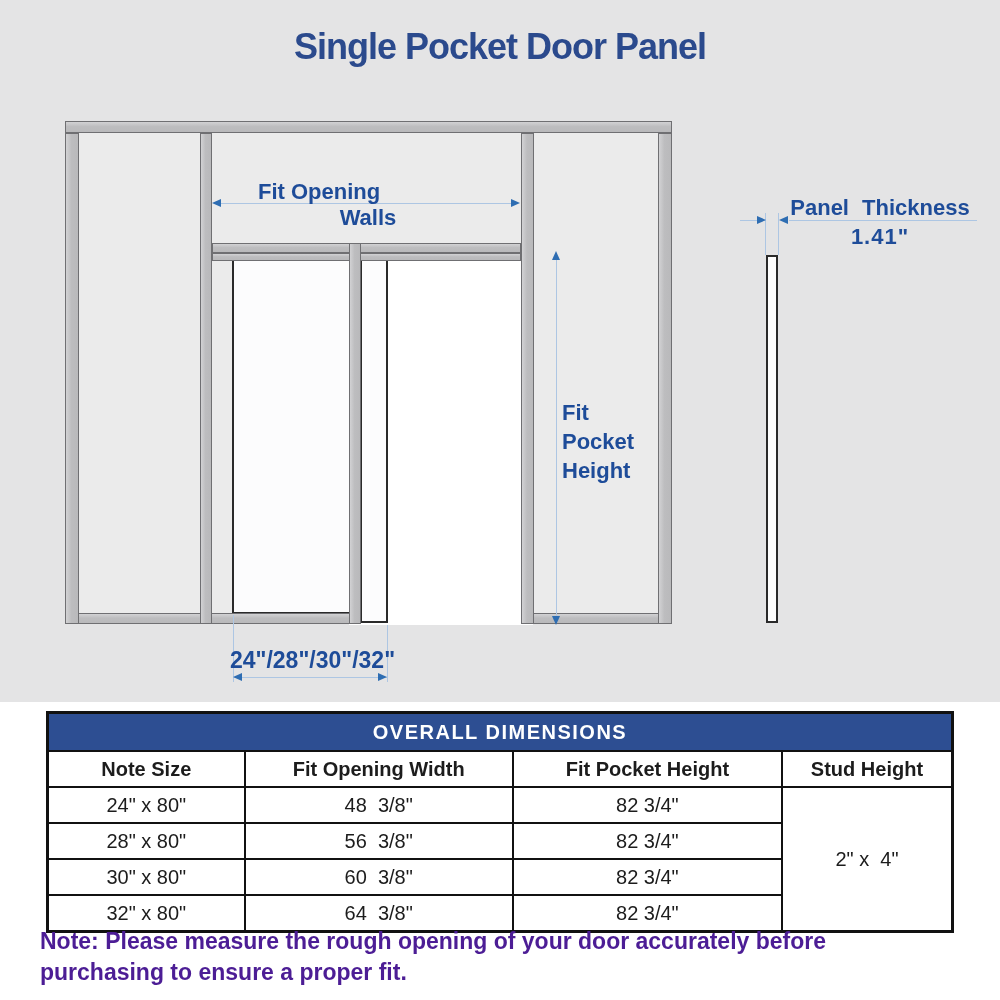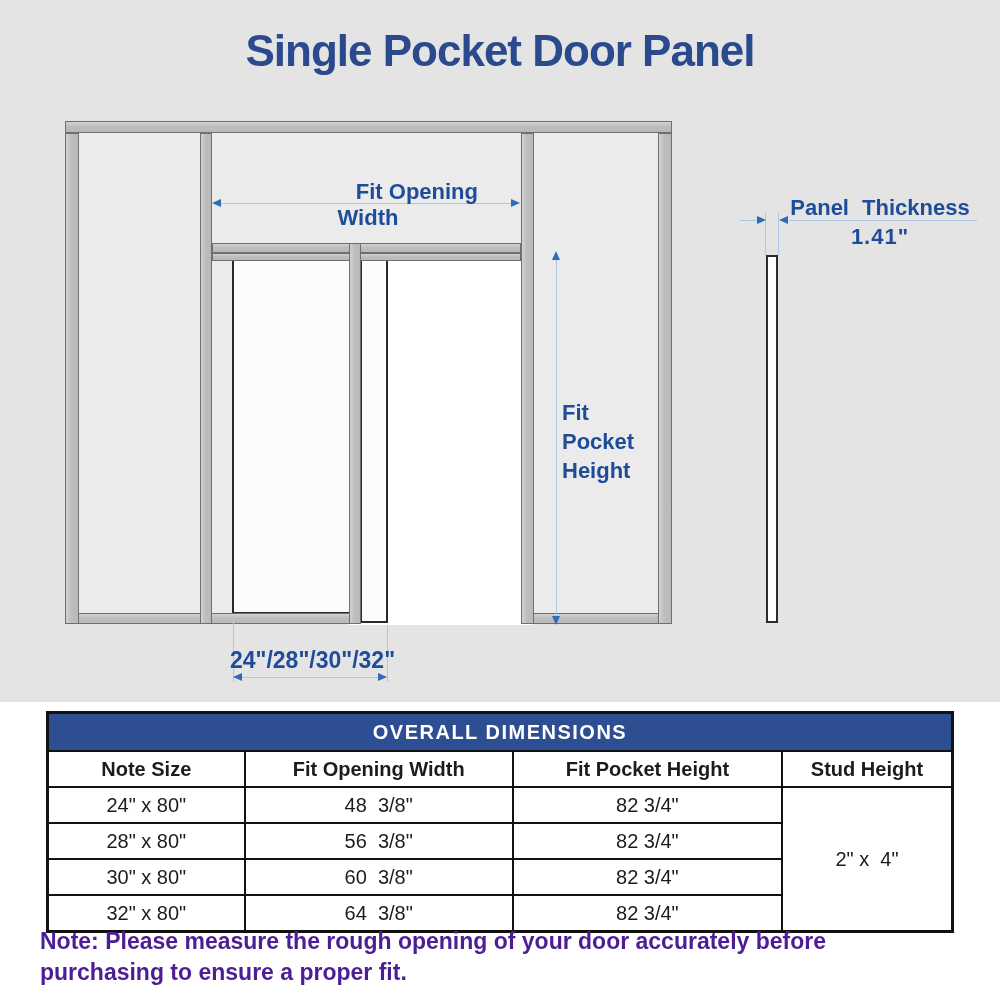--- a/index.html
+++ b/index.html
@@ -5,21 +5,21 @@
   html,body{margin:0;padding:0;}
   #page{
     position:relative;width:1000px;height:1000px;background:#ffffff;
     font-family:"Liberation Sans",sans-serif;overflow:hidden;
   }
   .abs{position:absolute;}
   
   .top-section{left:0;top:0;width:1000px;height:702px;background:#e4e4e5;}
   .page-title{
     left:0;top:26px;width:1000px;text-align:center;
-    font-size:44px;font-weight:bold;letter-spacing:-1px;color:#2b4a8d;
+    font-size:36px;font-weight:bold;letter-spacing:-1px;color:#2b4a8d;
   }
   
   .frame{
     background:linear-gradient(180deg,#d2d2d4 0%,#bdbdbf 45%,#b9b9bb 100%);
     border:1px solid #6f6f72;box-sizing:border-box;
   }
   .frame.vert{background:linear-gradient(90deg,#d2d2d4 0%,#bdbdbf 45%,#b9b9bb 100%);}
   .wall-bg{left:65px;top:121px;width:607px;height:503px;background:#ebebeb;}
   .doorway{left:349px;top:250px;width:184px;height:375px;background:#ffffff;}
   .door-panel{background:#fcfcfd;border:2px solid #2a2a2a;box-sizing:border-box;}
@@ -39,21 +39,21 @@
   .dim-line{background:#adc6e3;}
   .arr{width:0;height:0;}
   .arr-left{border-top:4.5px solid transparent;border-bottom:4.5px solid transparent;border-right:9px solid #2e6db2;}
   .arr-right{border-top:4.5px solid transparent;border-bottom:4.5px solid transparent;border-left:9px solid #2e6db2;}
   .arr-up{border-left:4.5px solid transparent;border-right:4.5px solid transparent;border-bottom:9px solid #2e6db2;}
   .arr-down{border-left:4.5px solid transparent;border-right:4.5px solid transparent;border-top:9px solid #2e6db2;}
   .dim-label{color:#1e4c99;font-weight:bold;font-size:22px;}
   .fow-line{left:216px;top:203px;width:302px;height:1px;}
   .fow-arrow-l{left:212px;top:199px;}
   .fow-arrow-r{left:511px;top:199px;}
-  .fow-label1{left:258px;top:179px;width:220px;text-align:right;}
+  .fow-label1{left:258px;top:179px;width:220px;text-align:left;}
   .fow-label2{left:258px;top:205px;width:220px;text-align:center;}
   .foh-line{left:556px;top:257px;width:1px;height:362px;}
   .foh-arrow-up{left:552px;top:251px;}
   .foh-arrow-dn{left:552px;top:616px;}
   .foh-label{left:562px;top:398px;width:120px;line-height:29px;text-align:left;}
   .dw-ext-l{left:233px;top:615px;width:1px;height:67px;}
   .dw-ext-r{left:387px;top:625px;width:1px;height:57px;}
   .dw-line{left:233px;top:677px;width:154px;height:1px;}
   .dw-arrow-l{left:233px;top:673px;}
   .dw-arrow-r{left:378px;top:673px;}
@@ -107,21 +107,21 @@
   <div class="abs frame vert pocket-stud"></div>
   <div class="abs frame vert doorway-stud"></div>
   <div class="abs frame vert right-stud"></div>
   <div class="abs frame vert split-stud"></div>
   <div class="abs frame top-plate"></div>
 
   <div class="abs dim-line fow-line"></div>
   <div class="abs arr arr-left fow-arrow-l"></div>
   <div class="abs arr arr-right fow-arrow-r"></div>
   <div class="abs dim-label fow-label1">Fit Opening</div>
-  <div class="abs dim-label fow-label2">Width</div>
+  <div class="abs dim-label fow-label2">Walls</div>
 
   <div class="abs dim-line foh-line"></div>
   <div class="abs arr arr-up foh-arrow-up"></div>
   <div class="abs arr arr-down foh-arrow-dn"></div>
   <div class="abs dim-label foh-label">
     <div>Fit</div>
     <div>Pocket</div>
     <div>Height</div>
   </div>
 

